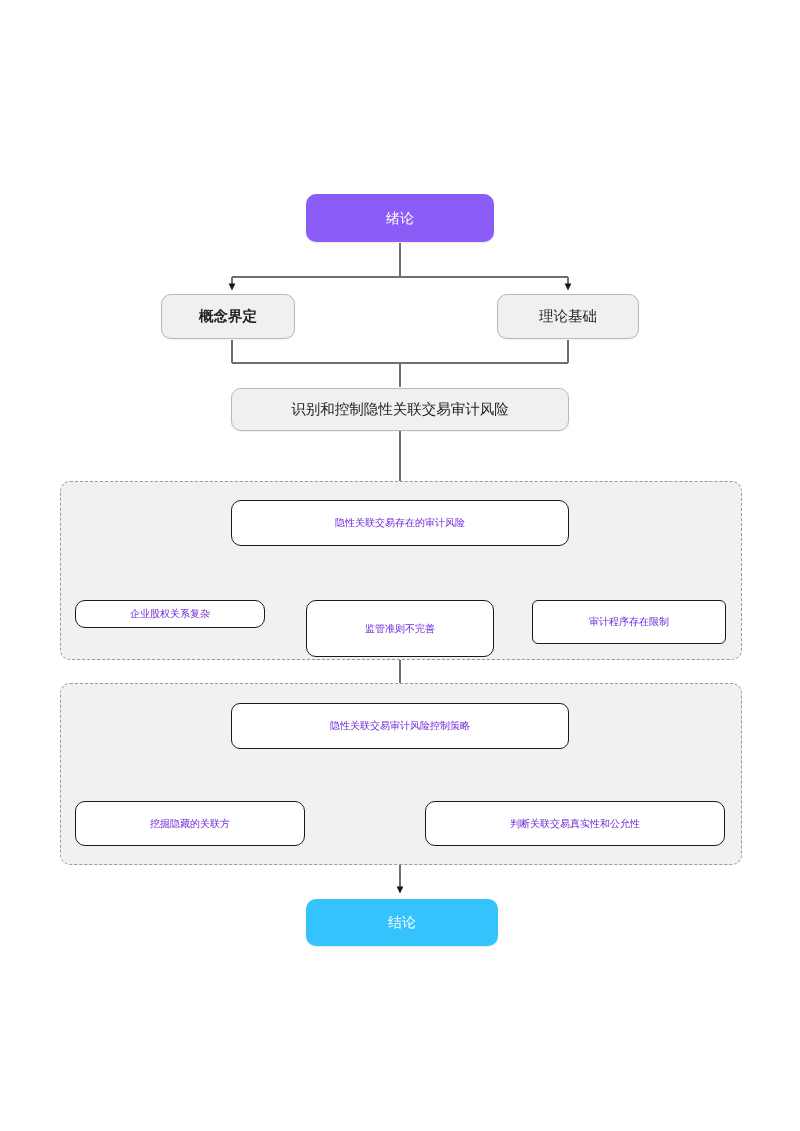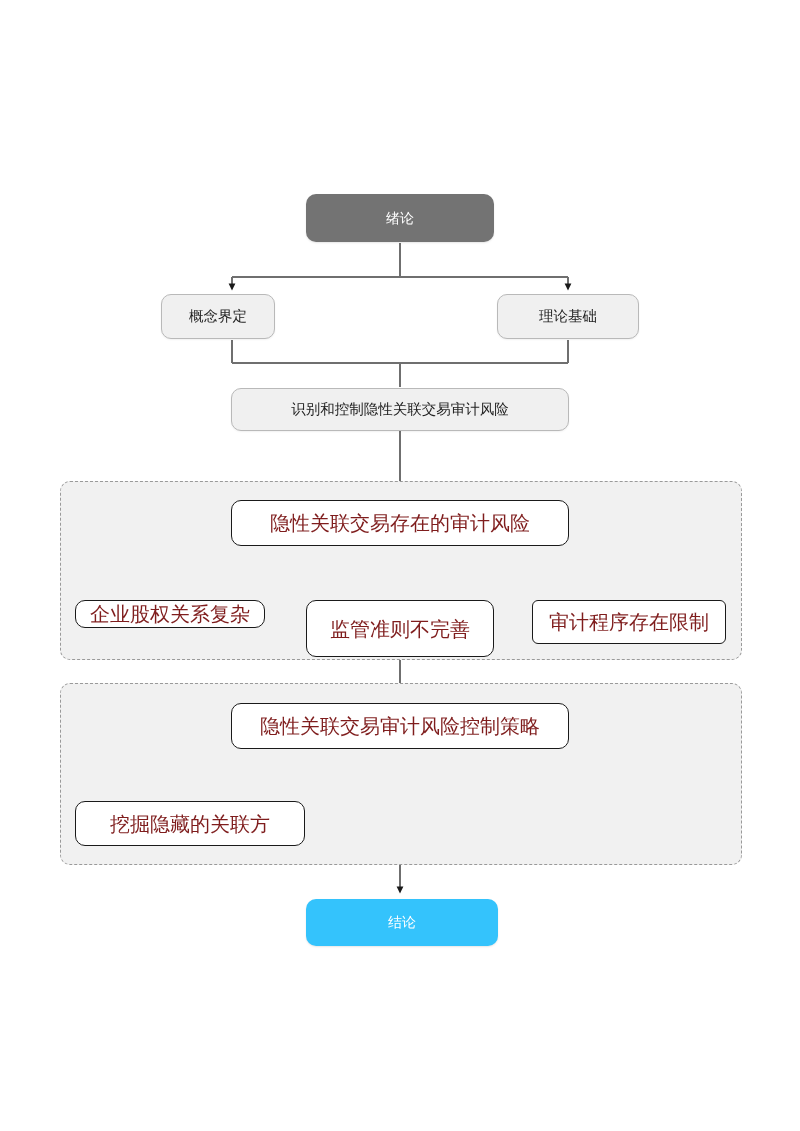--- a/index.html
+++ b/index.html
@@ -54,36 +54,36 @@
     line-height: 1.2;
     white-space: nowrap;
   }
 
   .node-accent {
     color: #ffffff;
     font-size: 14px;
     border: none;
     box-shadow: 0 1px 2px rgba(0,0,0,0.10);
   }
-  .node-purple { background: #737373; }
+  .node-purple { background: #8b5cf6; }
   .node-cyan   { background: #34c3fc; }
 
   .node-soft {
     background: #f0f0f0;
     border: 1px solid #b9b9b9;
     color: #222222;
     font-size: 14.5px;
     box-shadow: 0 1px 2px rgba(0,0,0,0.06);
   }
 
   .node-plain {
     background: #ffffff;
     border: 1.4px solid #1a1a1a;
-    color: #7f1d1d;
-    font-size: 20px;
+    color: #6d28d9;
+    font-size: 10px;
   }
 
   .node-label {
     display: block;
     padding: 0 10px;
   }
 </style>
 </head>
 <body>
 
@@ -127,21 +127,21 @@
     </g>
   </svg>
 
   <div class="group-box" style="left:60px; top:481px; width:680px; height:177px;"></div>
   <div class="group-box" style="left:60px; top:683px; width:680px; height:180px;"></div>
 
   <div class="node node-accent node-purple" style="left:306px; top:194px; width:188px; height:48px;">
     <span class="node-label">绪论</span>
   </div>
 
-  <div class="node node-soft" style="left:161px; top:294px; width:114px; height:45px;">
+  <div class="node node-soft" style="left:161px; top:294px; width:134px; height:45px;font-weight:bold;">
     <span class="node-label">概念界定</span>
   </div>
 
   <div class="node node-soft" style="left:497px; top:294px; width:142px; height:45px;">
     <span class="node-label">理论基础</span>
   </div>
 
   <div class="node node-soft" style="left:231px; top:388px; width:338px; height:43px;">
     <span class="node-label">识别和控制隐性关联交易审计风险</span>
   </div>
@@ -155,26 +155,29 @@
   </div>
 
   <div class="node node-plain" style="left:306px; top:600px; width:188px; height:57px;">
     <span class="node-label">监管准则不完善</span>
   </div>
 
   <div class="node node-plain" style="left:532px; top:600px; width:194px; height:44px;border-radius:6px;">
     <span class="node-label">审计程序存在限制</span>
   </div>
 
-  <div class="node node-plain" style="left:231px; top:703px; width:338px; height:46px;">
+  <div class="node node-plain" style="left:231px; top:703px; width:338px; height:46px;border-radius:9px;">
     <span class="node-label">隐性关联交易审计风险控制策略</span>
   </div>
 
   <div class="node node-plain" style="left:75px; top:801px; width:230px; height:45px;">
     <span class="node-label">挖掘隐藏的关联方</span>
   </div>
 
+  <div class="node node-plain" style="left:425px; top:801px; width:300px; height:45px;">
+    <span class="node-label">判断关联交易真实性和公允性</span>
+  </div>
 
   <div class="node node-accent node-cyan" style="left:306px; top:899px; width:192px; height:47px;">
     <span class="node-label">结论</span>
   </div>
 
 </div>
 
 </body></html>

